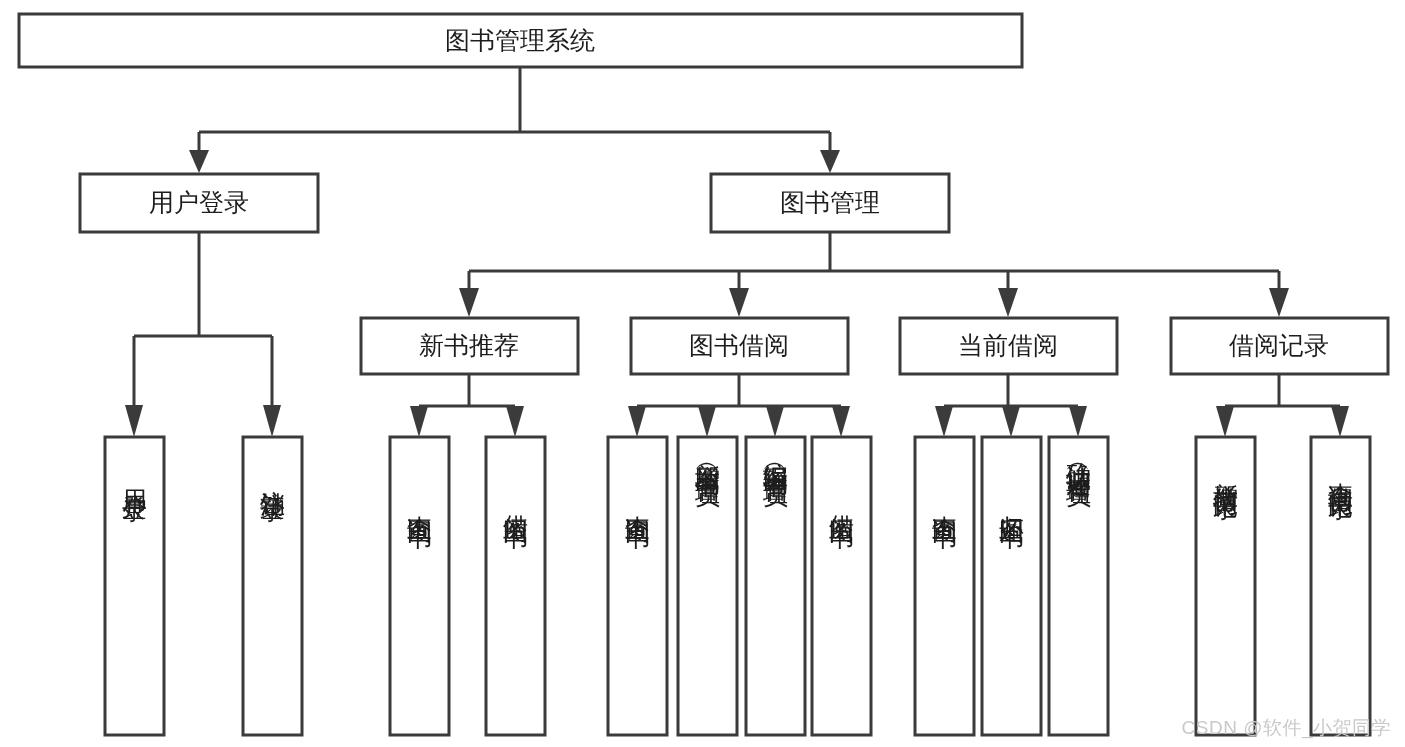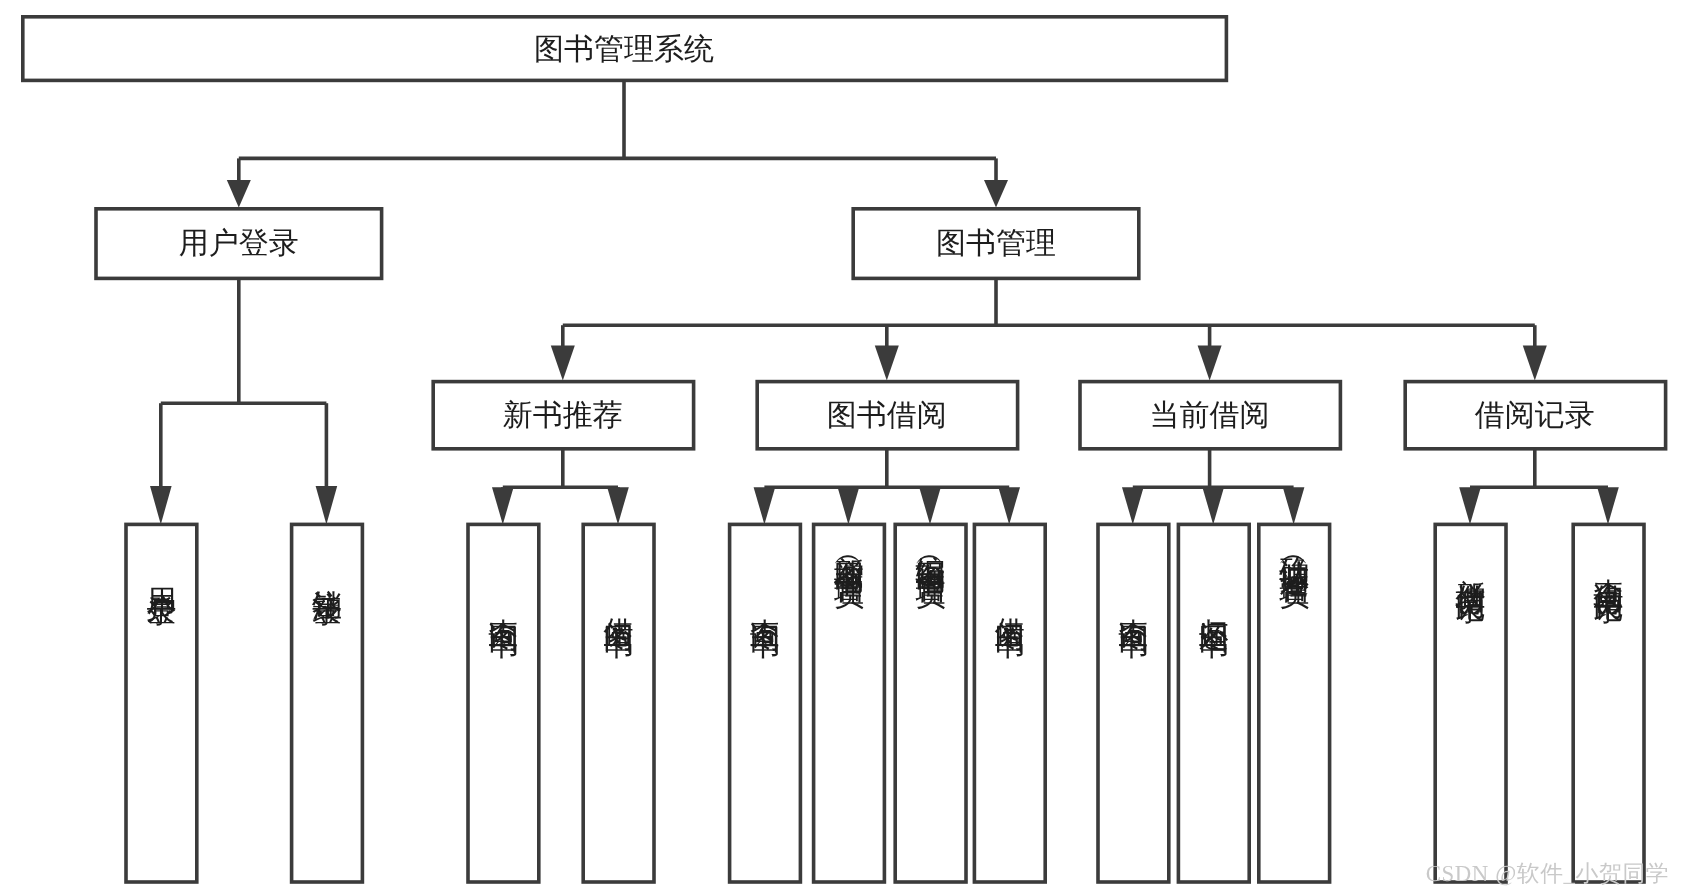--- a/index.html
+++ b/index.html
@@ -63,21 +63,21 @@
     color: #1d1d1d;
     white-space: nowrap;
     font-family: "DejaVu Sans", "Liberation Sans", sans-serif;
   }
   .watermark {
     position: absolute;
     right: 14px;
     bottom: 6px;
     font-size: 19px;
     color: #c9c9c9;
-    font-family: Liberation Serif, serif;
+    font-family: Liberation Sans, sans-serif;
     letter-spacing: 0.5px;
     white-space: nowrap;
   }
 </style>
 </head>
 <body>
 
 <div id="diagram-root">
 
   <svg class="flowchart" viewBox="0 0 1405 747">

